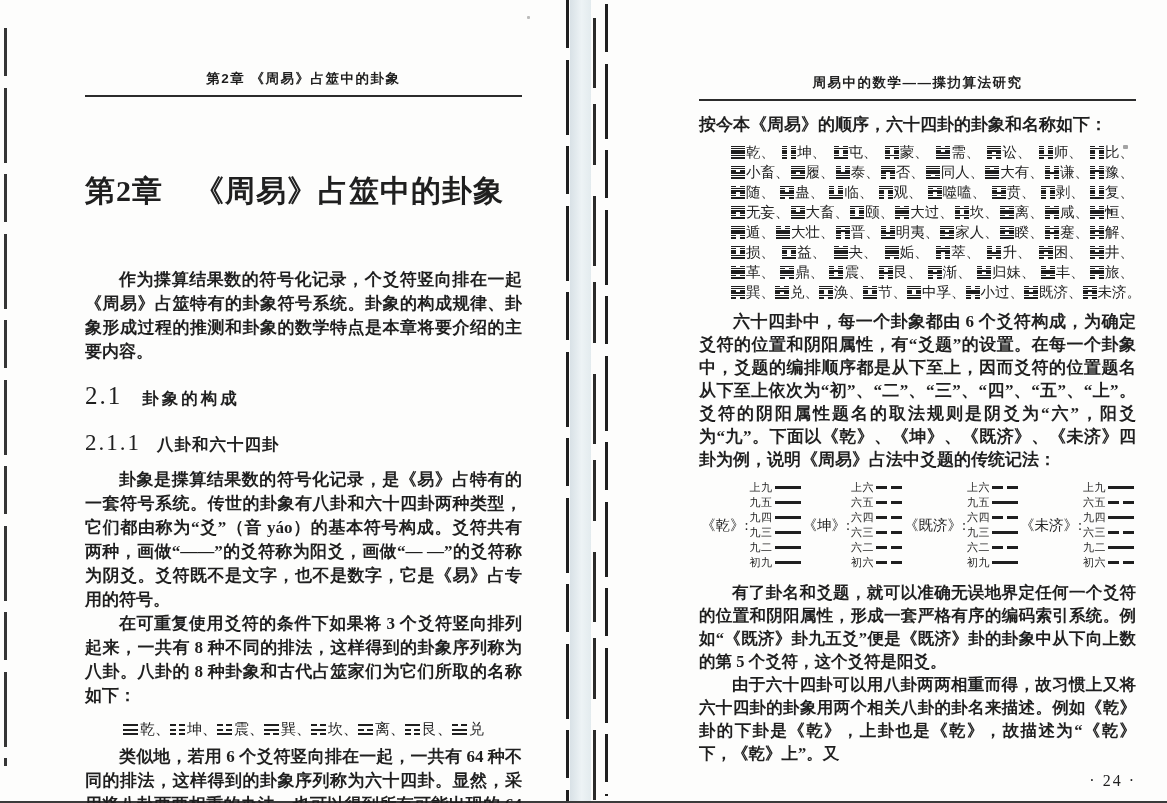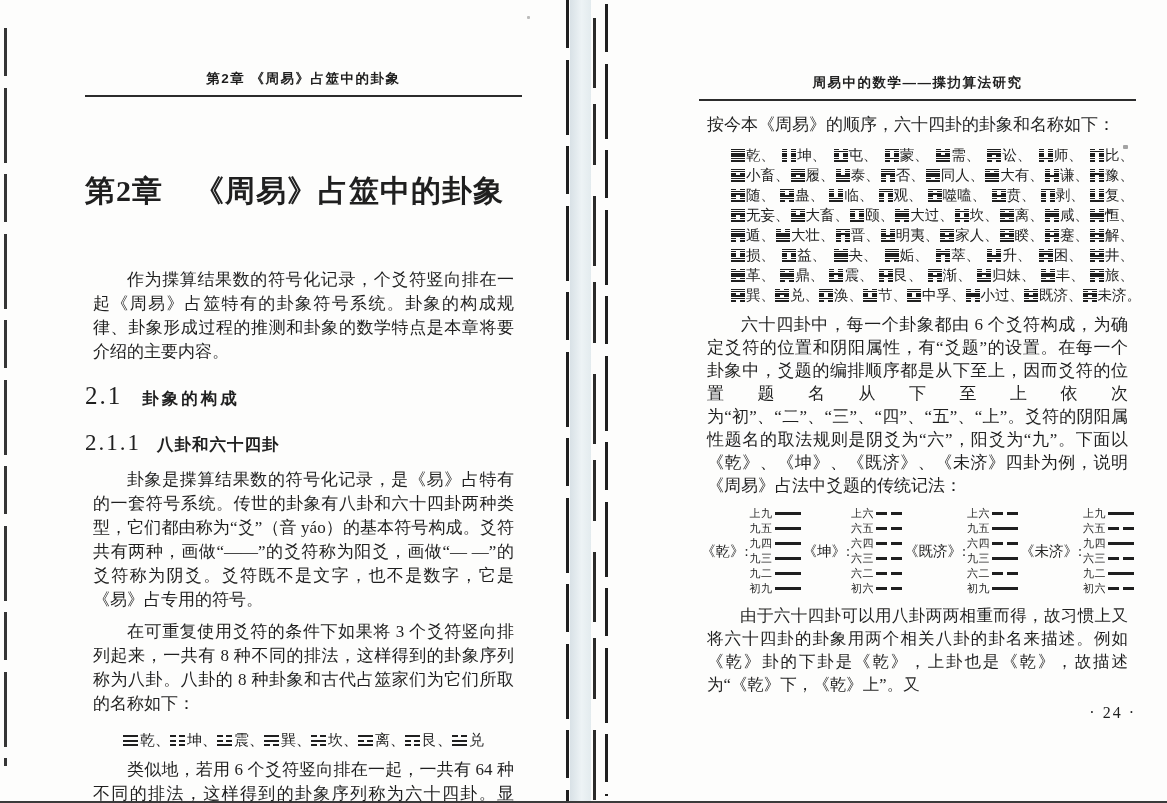--- a/index.html
+++ b/index.html
@@ -33,21 +33,21 @@
   .speck { position:absolute; background:#5a5a5a; border-radius:1px; }
   
   .page { position:absolute; width:437px; }
   #page-left  { left:85px;  top:70px; }
   #page-right { left:699px; top:74px; }
   .running-head {
     text-align:center; font-family:"Liberation Sans","DejaVu Sans",sans-serif;
     font-weight:bold; font-size:13.5px; letter-spacing:1.5px;
   }
   .head-rule { border-bottom:2.2px solid #2c2c2c; margin-top:7px; }
-  .body-par { font-size:17px; line-height:24px; text-align:justify; text-indent:2em; margin:8px; }
+  .body-par { font-size:17px; line-height:24px; text-align:justify; text-indent:2em; margin:0;font-weight:bold; }
   .pagenum { text-align:center; font-size:16px; letter-spacing:2px; }
   
   .chapter-title { margin-top:74px; font-size:30px; font-weight:bold; letter-spacing:1px; white-space:nowrap; }
   #l-para-intro { margin-top:56px; }
   .sec-a { margin-top:18px; white-space:nowrap; }
   .sec-a .num { font-size:25px; letter-spacing:2px; }
   .sec-a .ttl { font-family:"Liberation Sans","DejaVu Sans",sans-serif; font-weight:bold;
                 font-size:16.5px; margin-left:16px; letter-spacing:3px; }
   .sec-b { margin-top:20px; white-space:nowrap; }
   .sec-b .num { font-size:23px; letter-spacing:2px; }
@@ -1092,16 +1092,17 @@
             <span class="yao-line yang"></span>
           </div>
           <div class="yao-row">
             <span class="yao-title">初六</span>
             <span class="yao-line yin"></span>
           </div>
         </div>
       </div>
     </div>
 
+  <p class="body-par" id="r-para-coding">有了卦名和爻题，就可以准确无误地界定任何一个爻符的位置和阴阳属性，形成一套严格有序的编码索引系统。例如“《既济》卦九五爻”便是《既济》卦的卦象中从下向上数的第 5 个爻符，这个爻符是阳爻。</p>
   <p class="body-par" id="r-para-overlap">由于六十四卦可以用八卦两两相重而得，故习惯上又将六十四卦的卦象用两个相关八卦的卦名来描述。例如《乾》卦的下卦是《乾》，上卦也是《乾》，故描述为“《乾》下，《乾》上”。又</p>
 
   <div class="pagenum" id="r-pagenum">· 24 ·</div>
 </div>
 
 </body></html>

